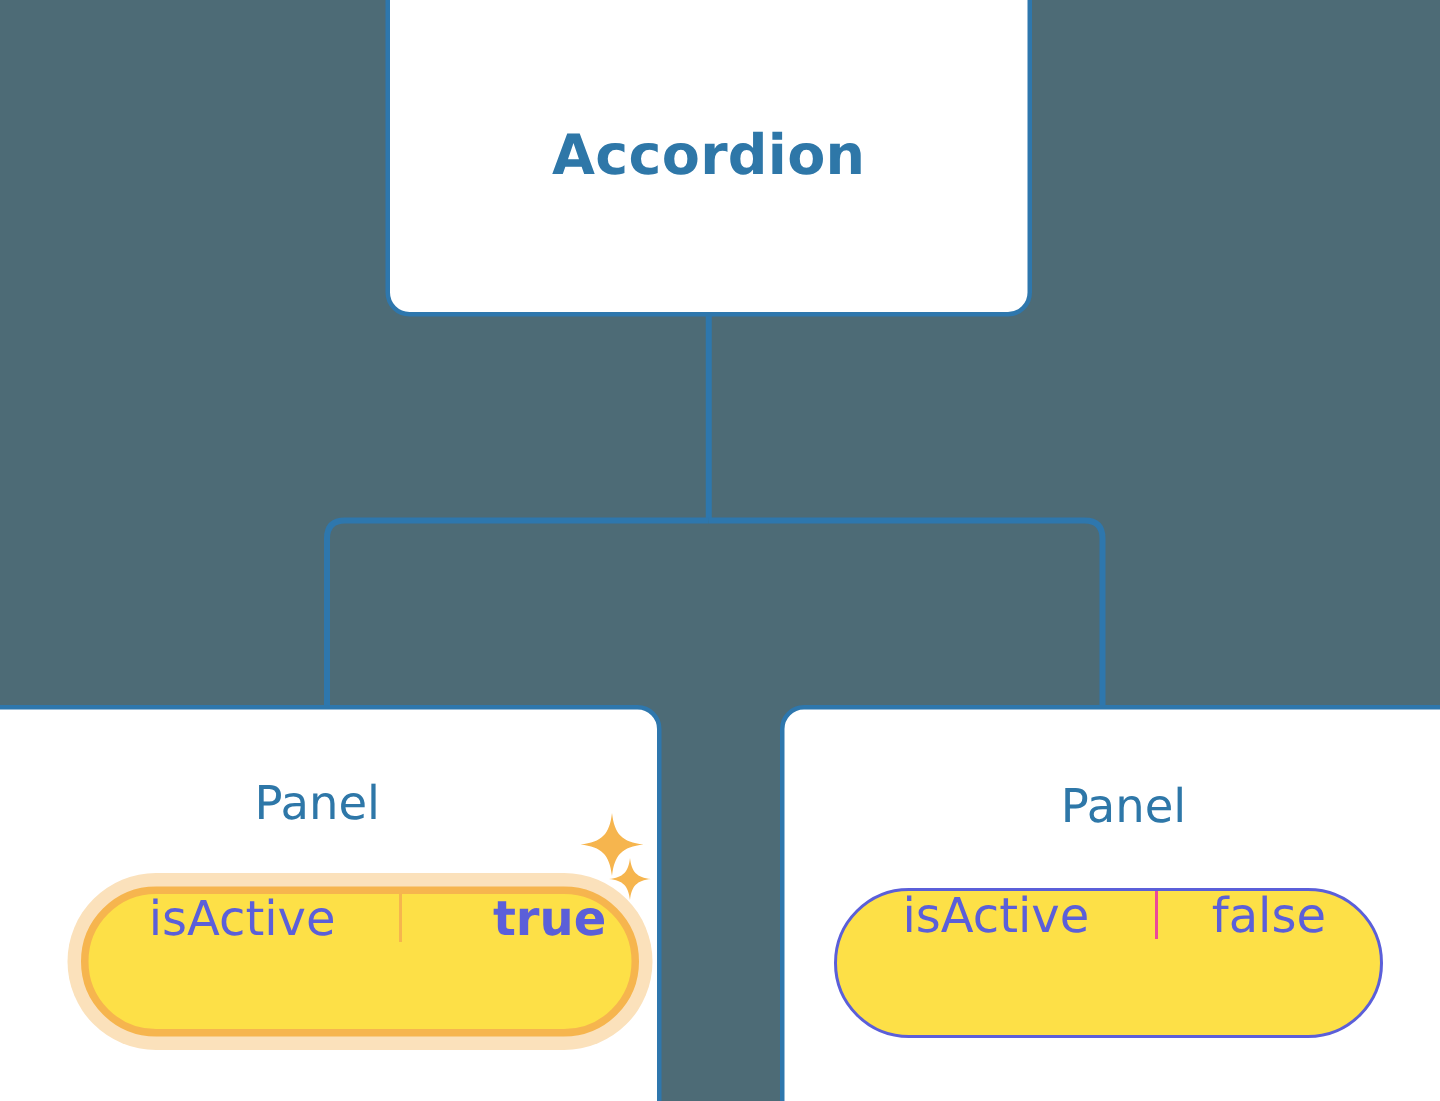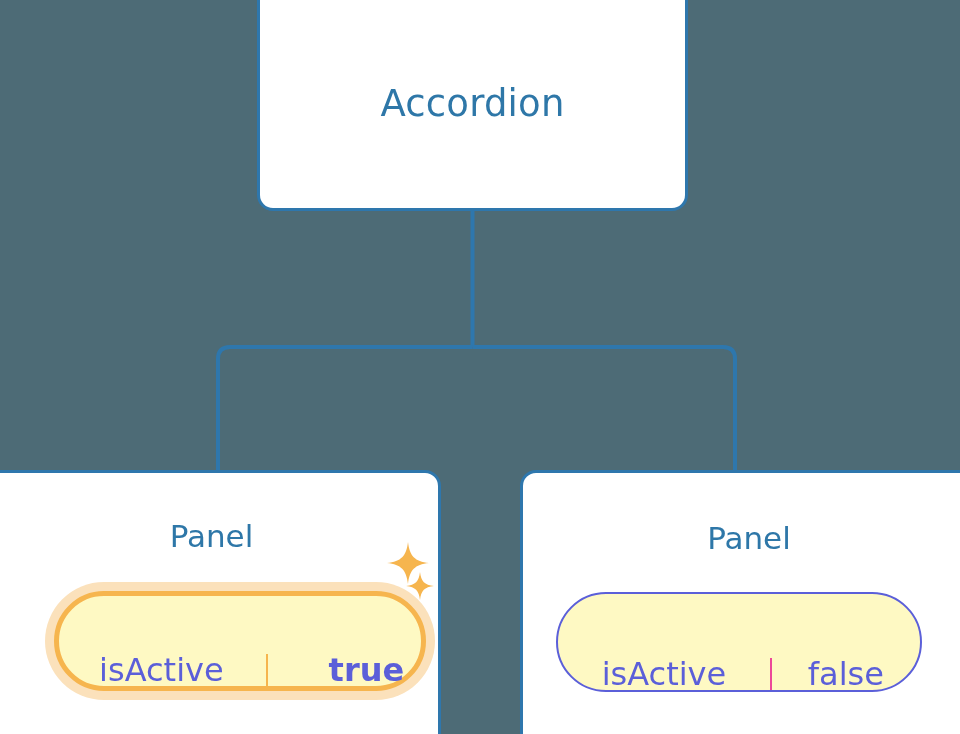--- a/index.html
+++ b/index.html
@@ -46,21 +46,21 @@
     top: -36px;
     width: 431px;
     height: 247px;
     display: flex;
     align-items: center;
     justify-content: center;
   }
   .node-title {
     color: #2e77a8;
     font-size: 37px;
-    font-weight: 400;
+    font-weight: 700;
     letter-spacing: 0.2px;
     line-height: 1;
     white-space: nowrap;
   }
   #node-accordion .node-title {
     margin-top: 32px;
   }
 
   
   .panel-card {
@@ -92,24 +92,24 @@
     line-height: 1;
     white-space: nowrap;
   }
   #node-panel-left .panel-heading { top: 48px; padding-right: 18px; }
   #node-panel-right .panel-heading { top: 50px; }
 
   
   .prop-pill {
     position: absolute;
     display: flex;
-    align-items: flex-end;
+    align-items: flex-start;
     box-sizing: border-box;
     border-radius: 999px;
-    background: #fef9c3;
+    background: #fde047;
   }
   .prop-key, .prop-value {
     display: flex;
     align-items: center;
     justify-content: center;
     box-sizing: border-box;
     white-space: nowrap;
     color: #5b5fd9;
     font-size: 32px;
     line-height: 1;

